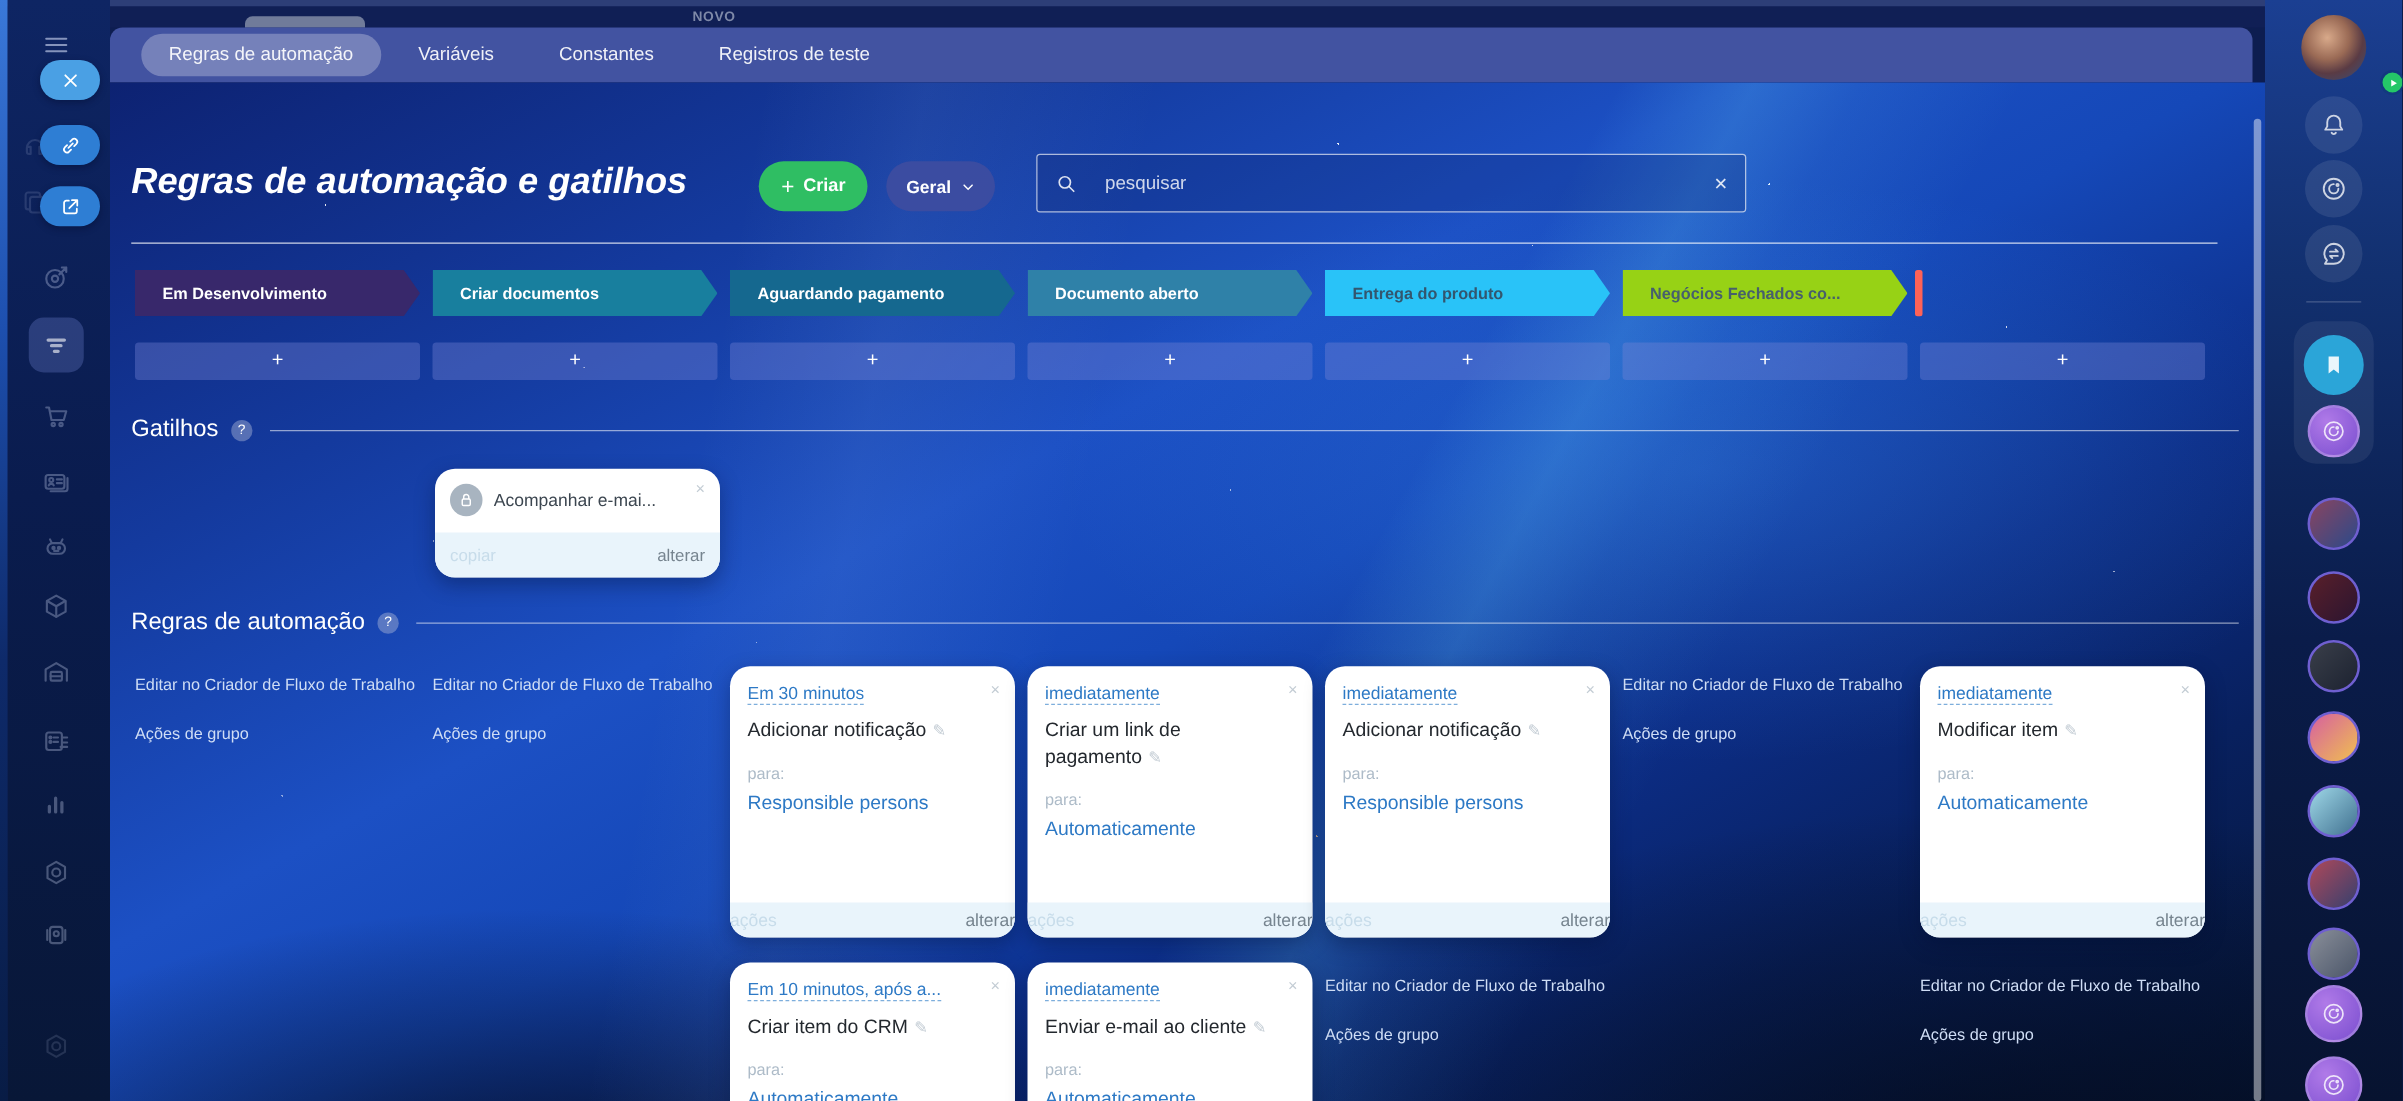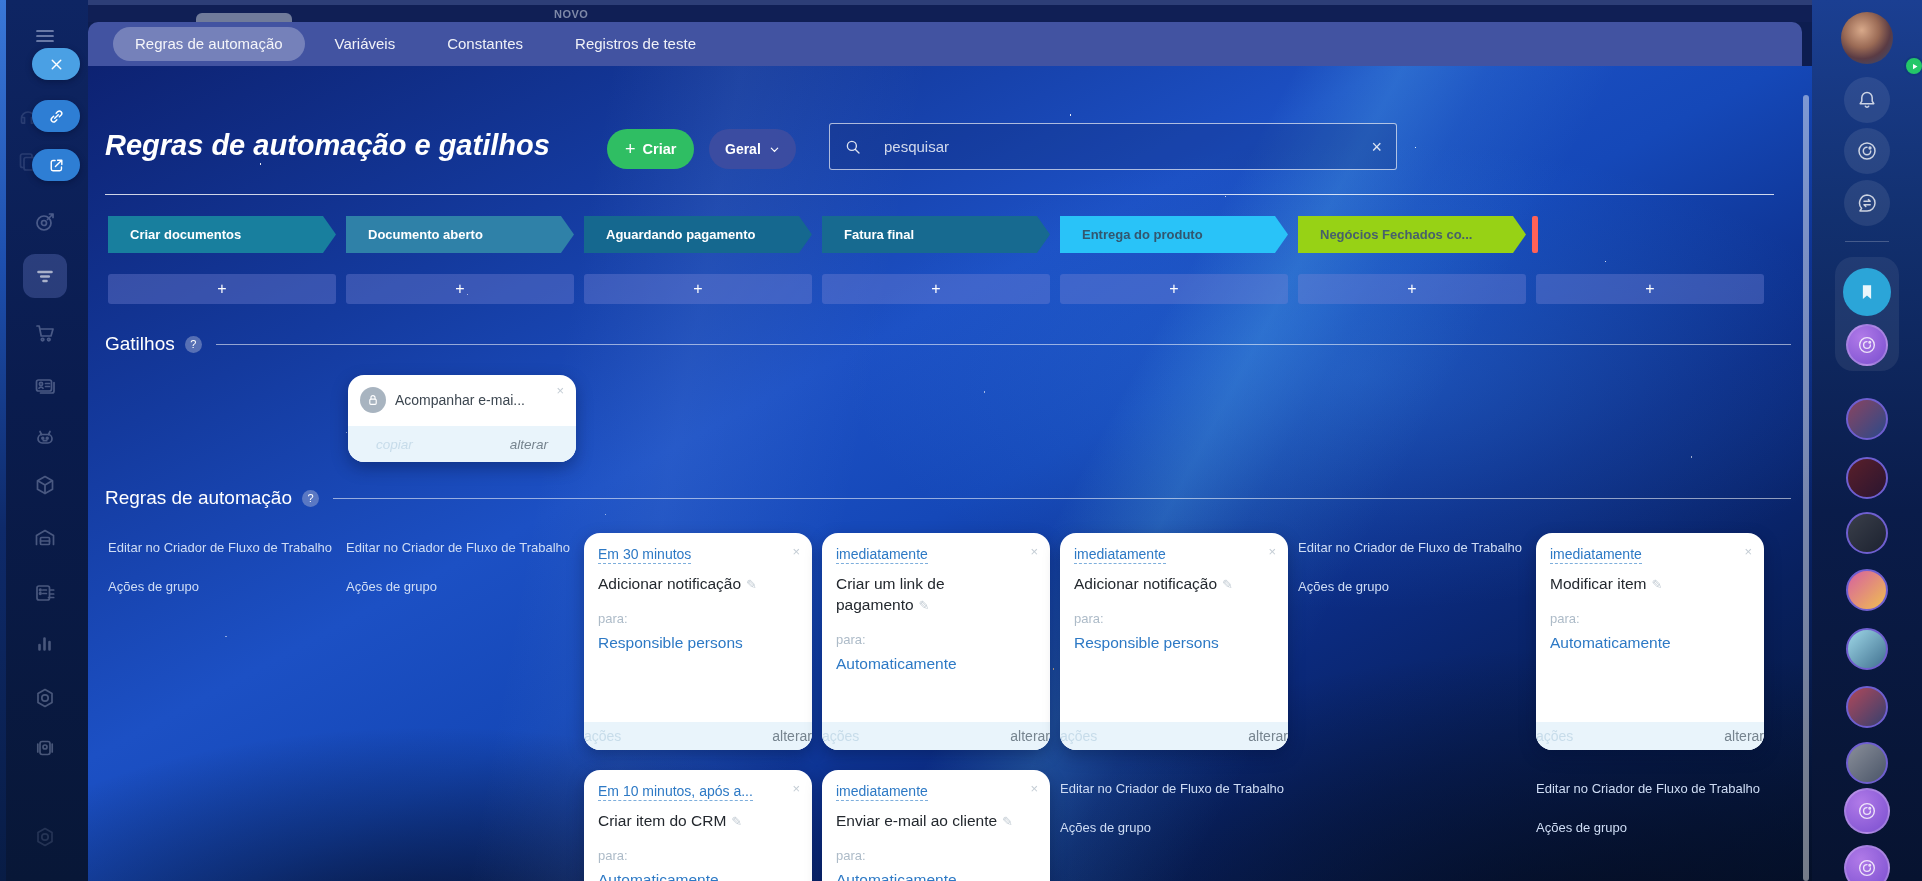--- a/index.html
+++ b/index.html
@@ -108,21 +108,21 @@
   
   .trigger-card { position:absolute; left:260px; top:309px; width:228px; height:87px; background:#fff;
     border-radius:16px; box-shadow:0 6px 16px rgba(0,15,50,.35); overflow:hidden; }
   .trigger-head { display:flex; align-items:center; padding:12px 12px 0 12px; }
   .trigger-circle { width:26px; height:26px; border-radius:50%; background:#a8b4c0; flex:none;
     display:flex; align-items:center; justify-content:center; }
   .trigger-circle svg { width:14px; height:14px; }
   .trigger-title { margin-left:9px; font-size:14px; color:#3c4650; white-space:nowrap; overflow:hidden; flex:1; }
   .trigger-close { color:#c3ccd4; font-size:13px; cursor:pointer; align-self:flex-start; margin-top:-4px; }
   .trigger-foot { position:absolute; bottom:0; left:0; right:0; height:36px; background:#e9f4fb;
-    display:flex; align-items:center; justify-content:space-between; padding:0 28px; font-size:13.5px;font-style:italic; }
+    display:flex; align-items:center; justify-content:space-between; padding:0 12px; font-size:13.5px; }
   .lbl-faded { color:#c7dcea; cursor:pointer; }
   .lbl-edit { color:#76848f; cursor:pointer; }
 
   
   .columns { position:absolute; left:20px; top:467px; display:flex; gap:10px; }
   .col { width:228px; flex:none; }
   .rule-card { position:relative; width:228px; height:217px; background:#fff; border-radius:16px;
     box-shadow:0 6px 16px rgba(0,15,50,.35); padding:13px 14px 0 14px; margin-bottom:20px; overflow:hidden; }
   .rc-when { display:inline-block; color:#2d79c5; font-size:14px; border-bottom:1px dashed rgba(70,140,205,.7);
     padding-bottom:1px; cursor:pointer; max-width:176px; white-space:nowrap; overflow:hidden; }
@@ -320,24 +320,24 @@
             <circle cx="10.5" cy="10.5" r="6"></circle>
             <path d="M15.2 15.2L20 20"></path>
           </svg>
         <input type="text" placeholder="pesquisar" style="">
         <span class="search-clear">×</span>
       </div>
 
       <div class="hr-title"></div>
 
       <div class="stages" id="stages">
+          <div class="stage" style="background: rgb(56, 40, 107); color: rgb(255, 255, 255);">Em Desenvolvimento</div>
           <div class="stage" style="background: rgb(24, 127, 158); color: rgb(255, 255, 255);">Criar documentos</div>
+          <div class="stage" style="background: rgb(21, 104, 143); color: rgb(255, 255, 255);">Aguardando pagamento</div>
           <div class="stage" style="background: rgb(47, 129, 168); color: rgb(255, 255, 255);">Documento aberto</div>
-          <div class="stage" style="background: rgb(21, 104, 143); color: rgb(255, 255, 255);">Aguardando pagamento</div>
-          <div class="stage" style="background: rgb(23, 106, 144); color: rgb(255, 255, 255);">Fatura final</div>
           <div class="stage" style="background: rgb(41, 195, 248); color: rgb(51, 86, 110);">Entrega do produto</div>
           <div class="stage" style="background: rgb(151, 210, 21); color: rgb(71, 96, 108);">Negócios Fechados co...</div>
           <div class="stage-overflow" style="background: rgb(255, 98, 87);"></div>
         </div>
       <div class="plus-row" id="plusRow">
           <div class="plus-tile">+</div>
           <div class="plus-tile">+</div>
           <div class="plus-tile">+</div>
           <div class="plus-tile">+</div>
           <div class="plus-tile">+</div>

